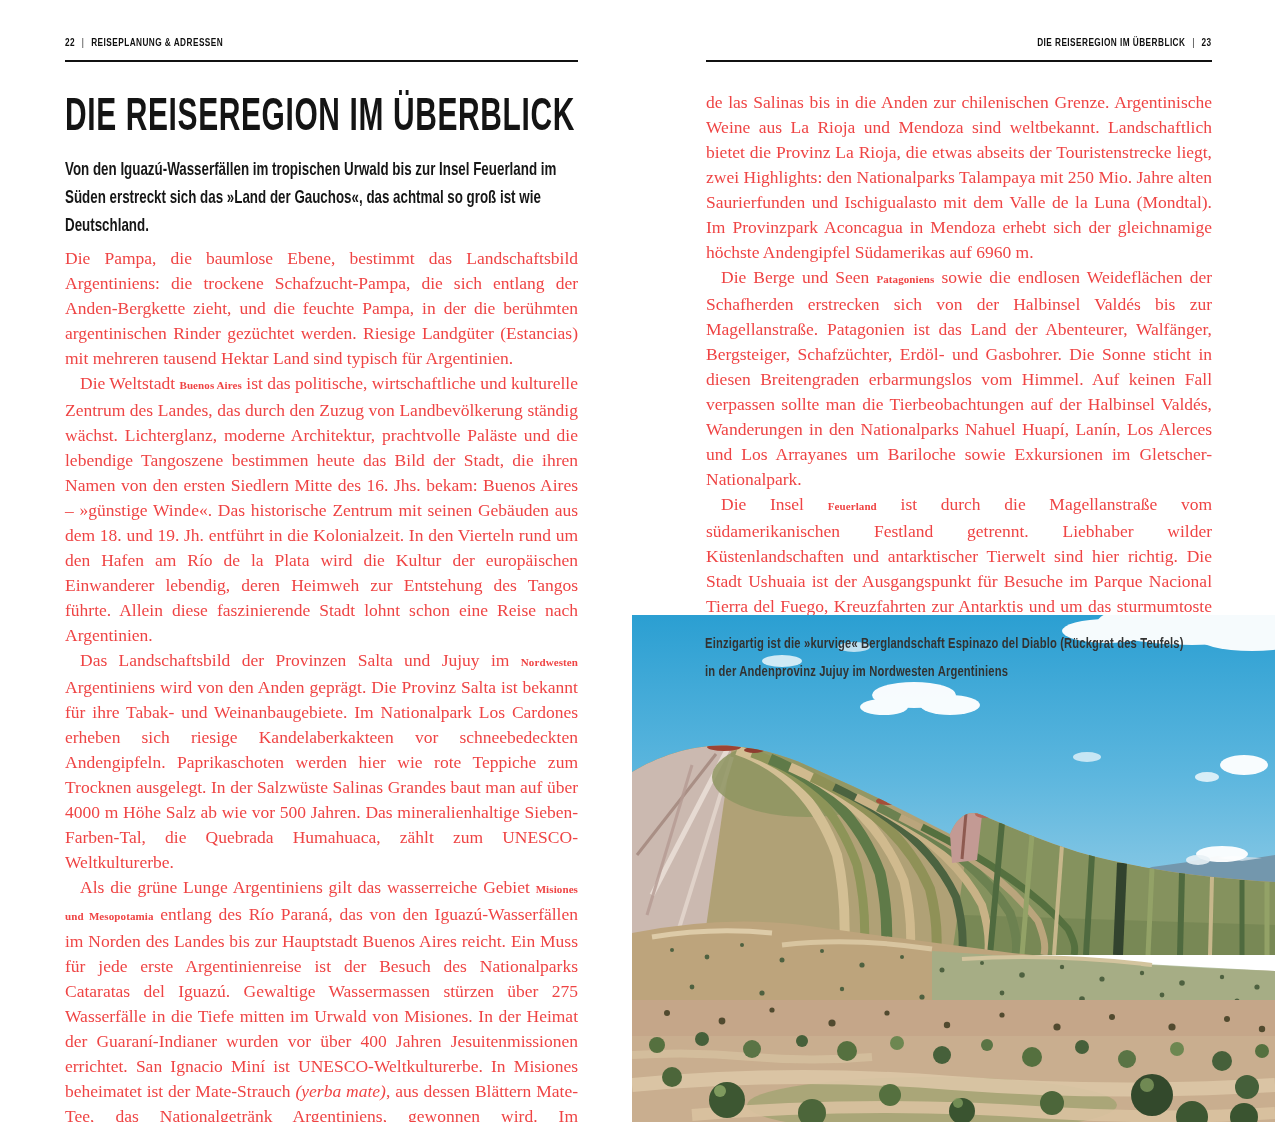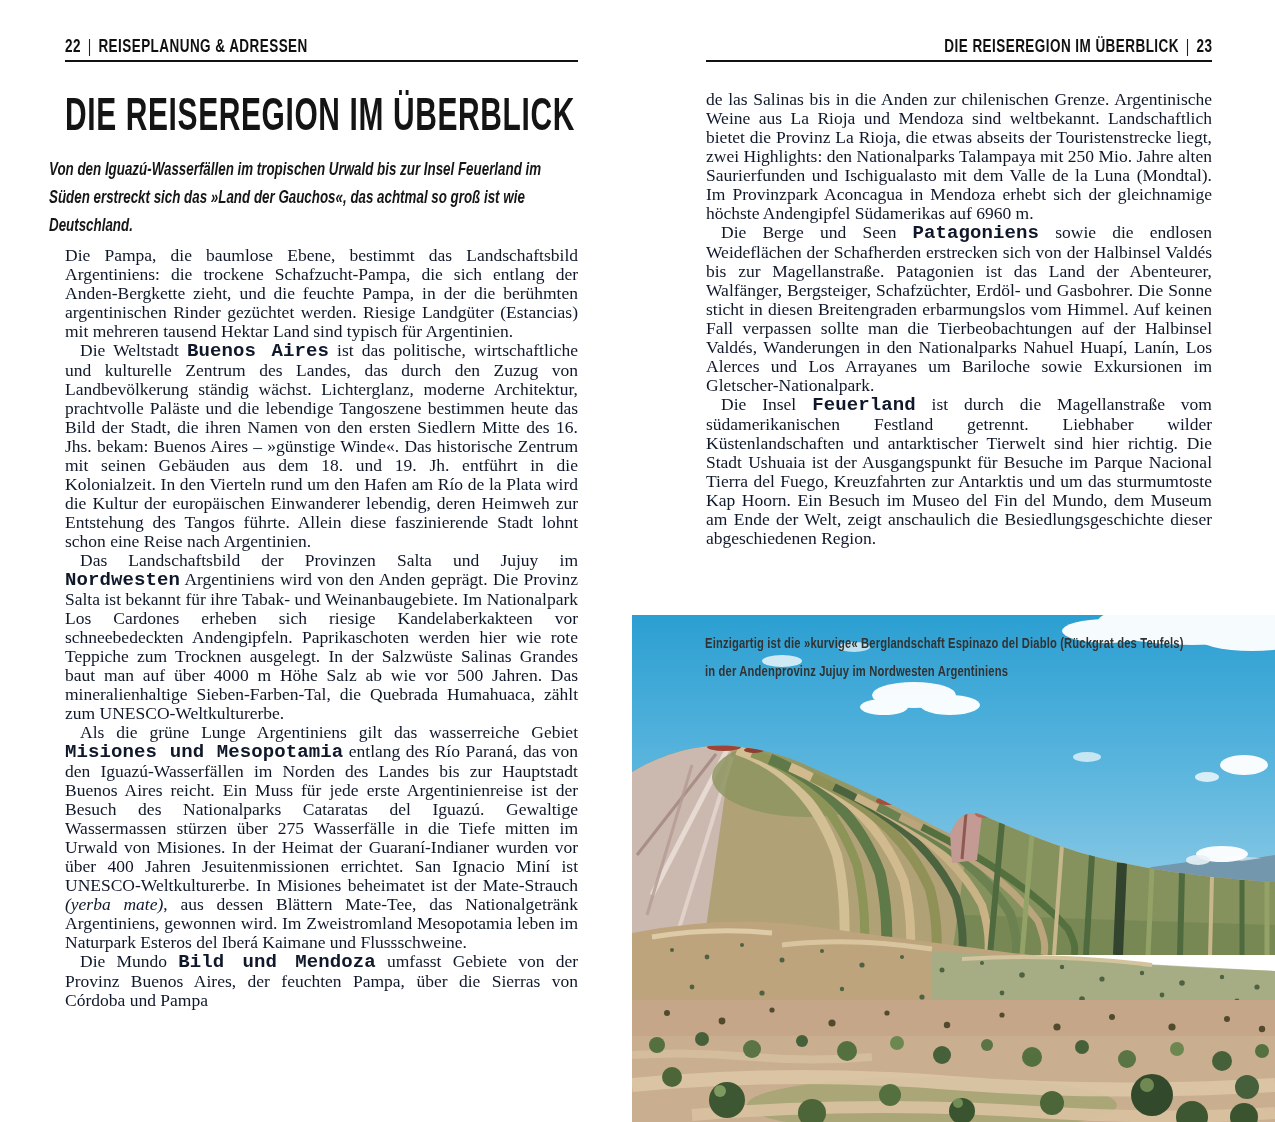--- a/index.html
+++ b/index.html
@@ -2,52 +2,52 @@
 <html lang="de"><head>
 <meta charset="utf-8">
 <style>
   html,body{margin:0;padding:0;}
   body{
     width:1275px;height:1122px;position:relative;background:#ffffff;
     font-family:"Liberation Serif", serif;color:#1c1c1c;overflow:hidden;
   }
   
   .runhead{position:absolute;top:36px;height:20px;white-space:nowrap;
-    font-family:"Liberation Sans", sans-serif;font-weight:bold;font-size:18px;
+    font-family:"Liberation Sans", sans-serif;font-weight:bold;font-size:11px;
     letter-spacing:0.6px;color:#101010;}
   .runhead .inner{display:inline-block;transform:scaleX(0.75);}
   .runhead-left{left:65px;}
   .runhead-left .inner{transform-origin:0 50%;}
   .runhead-right{right:63px;}
   .runhead-right .inner{transform-origin:100% 50%;}
   .runhead .sep{display:inline-block;margin:0 9px;font-weight:normal;color:#222;}
   .headrule{position:absolute;top:60px;height:2px;background:#111;}
   .headrule-left{left:65px;width:513px;}
   .headrule-right{left:706px;width:506px;}
 
   
   .page-title{position:absolute;left:65px;top:92px;height:44px;}
   .page-title .inner{display:inline-block;white-space:nowrap;transform:scaleX(0.65);
     transform-origin:0 0;font-family:"Liberation Sans", sans-serif;font-weight:bold;
     font-size:46px;line-height:44px;letter-spacing:1px;color:#141414;}
 
   
-  .intro{position:absolute;left:49px;top:155px;font-style:italic;}
+  .intro{position:absolute;left:65px;top:155px;}
   .intro .inner{width:730px;transform:scaleX(0.703);transform-origin:0 0;
     font-family:"Liberation Sans", sans-serif;font-weight:bold;font-size:19px;
     line-height:28px;color:#161616;}
 
   
-  .bodycol{position:absolute;font-size:17.5px;line-height:19px;text-align:justify;
-    color:#0f172a;hyphens:auto;-webkit-hyphens:auto;}
+  .bodycol{position:absolute;font-size:17.5px;line-height:25px;text-align:justify;
+    color:#ef4444;hyphens:auto;-webkit-hyphens:auto;}
   .bodycol-left{left:65px;top:246px;width:513px;}
   .bodycol-right{left:706px;top:90px;width:506px;}
   p.body-para{margin:0;padding:0;}
   p.body-para.indent{text-indent:15px;}
-  .kw{font-family:Liberation Mono, monospace;font-weight:bold;font-size:19px;
+  .kw{font-family:Liberation Serif, serif;font-weight:bold;font-size:11px;
     letter-spacing:0.1px;}
   .it{font-style:italic;}
 
   
   .photo{position:absolute;left:632px;top:615px;width:643px;height:507px;overflow:hidden;}
   .photo svg{display:block;}
   .photo-caption{position:absolute;left:705px;top:629px;
     font-family:"Liberation Sans", sans-serif;font-weight:bold;font-size:14px;
     color:#323232;line-height:28px;}
   .photo-caption .capline{white-space:nowrap;transform:scaleX(0.80);transform-origin:0 0;

